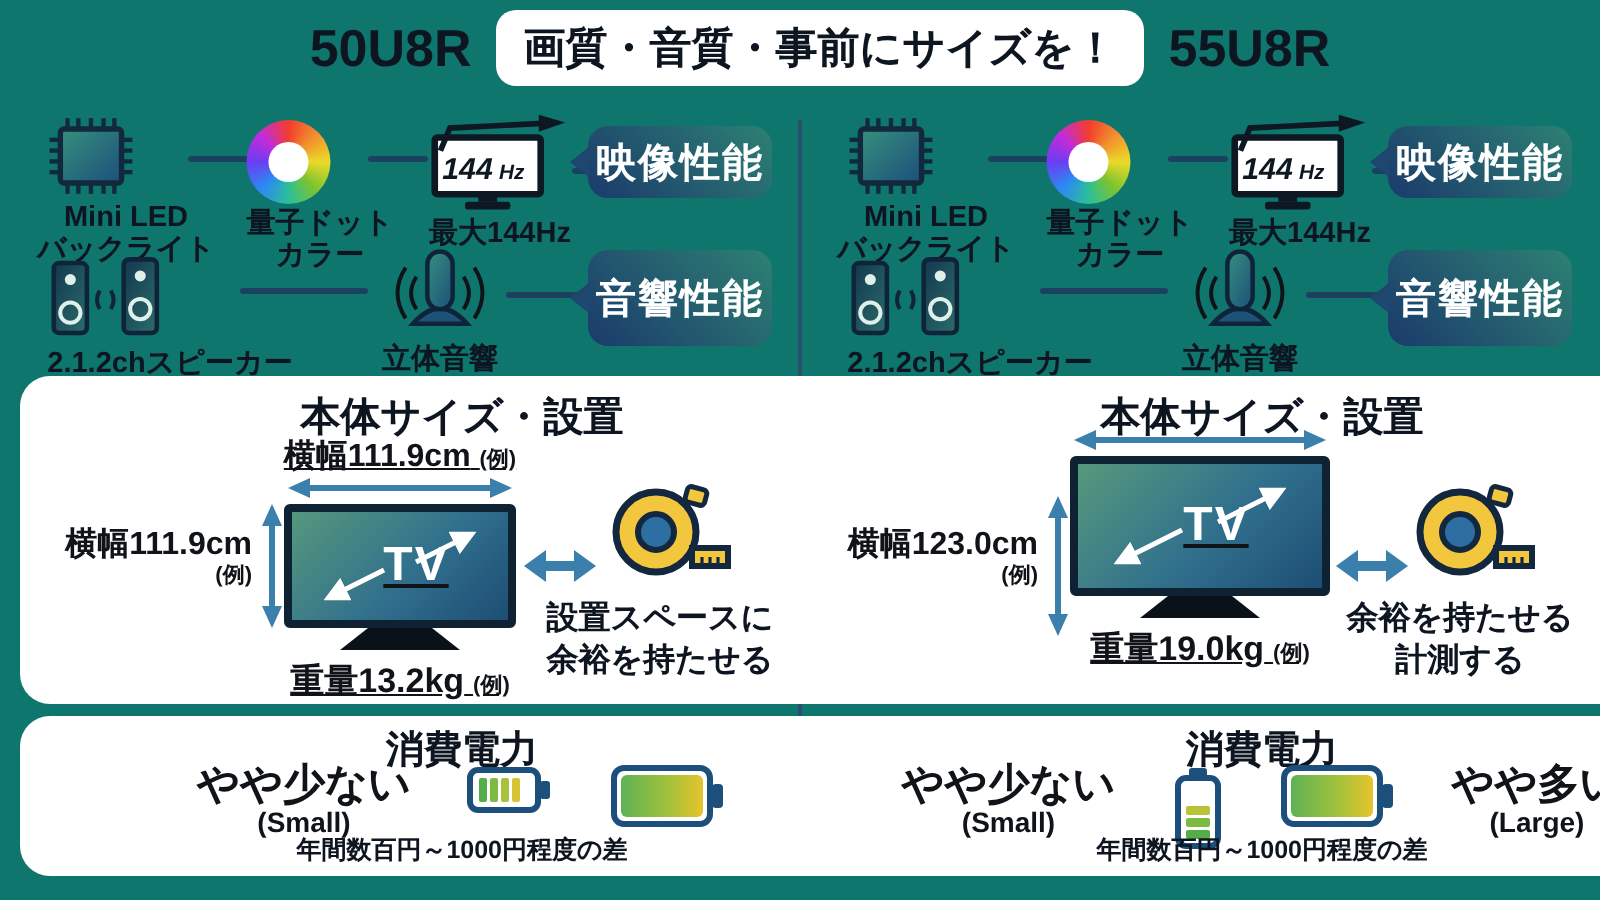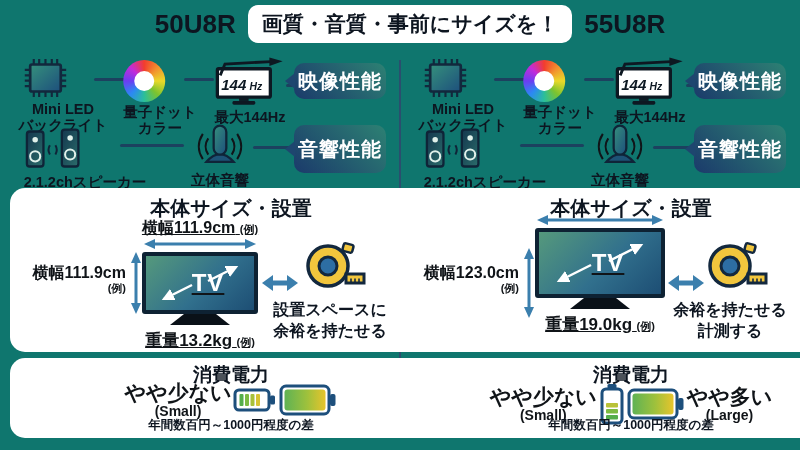--- a/index.html
+++ b/index.html
@@ -77,21 +77,21 @@
 
   .spacer-arrow { position:absolute; top:84px; }
   .col-a .spacer-arrow { left:252px; }
   .col-b .spacer-arrow { left:258px; }
   .icon-tape { position:absolute; top:52px; }
   .col-a .icon-tape { left:292px; }
   .col-b .icon-tape { left:294px; }
   .advice { position:absolute; left:250px; width:140px; top:112px; text-align:center; font-size:16px; font-weight:bold; line-height:1.3; color:#0d1520; }
 
   
-  .power-row { position:absolute; top:24px; left:0; right:0; display:flex; justify-content:center; align-items:center; gap:2px; }
+  .power-row { position:absolute; top:24px; left:0; right:0; display:flex; justify-content:center; align-items:flex-start; gap:28px; }
   .power-label { text-align:center; line-height:1.05; }
   .pl-big { font-size:21px; font-weight:bold; }
   .pl-note { font-size:14px; font-weight:bold; }
   .p-footer { position:absolute; bottom:4px; width:100%; text-align:center; font-size:12.5px; font-weight:bold; color:#0d1520; }
 
   .defs-holder { position:absolute; width:0; height:0; }
 </style>
 </head>
 <body>
 

